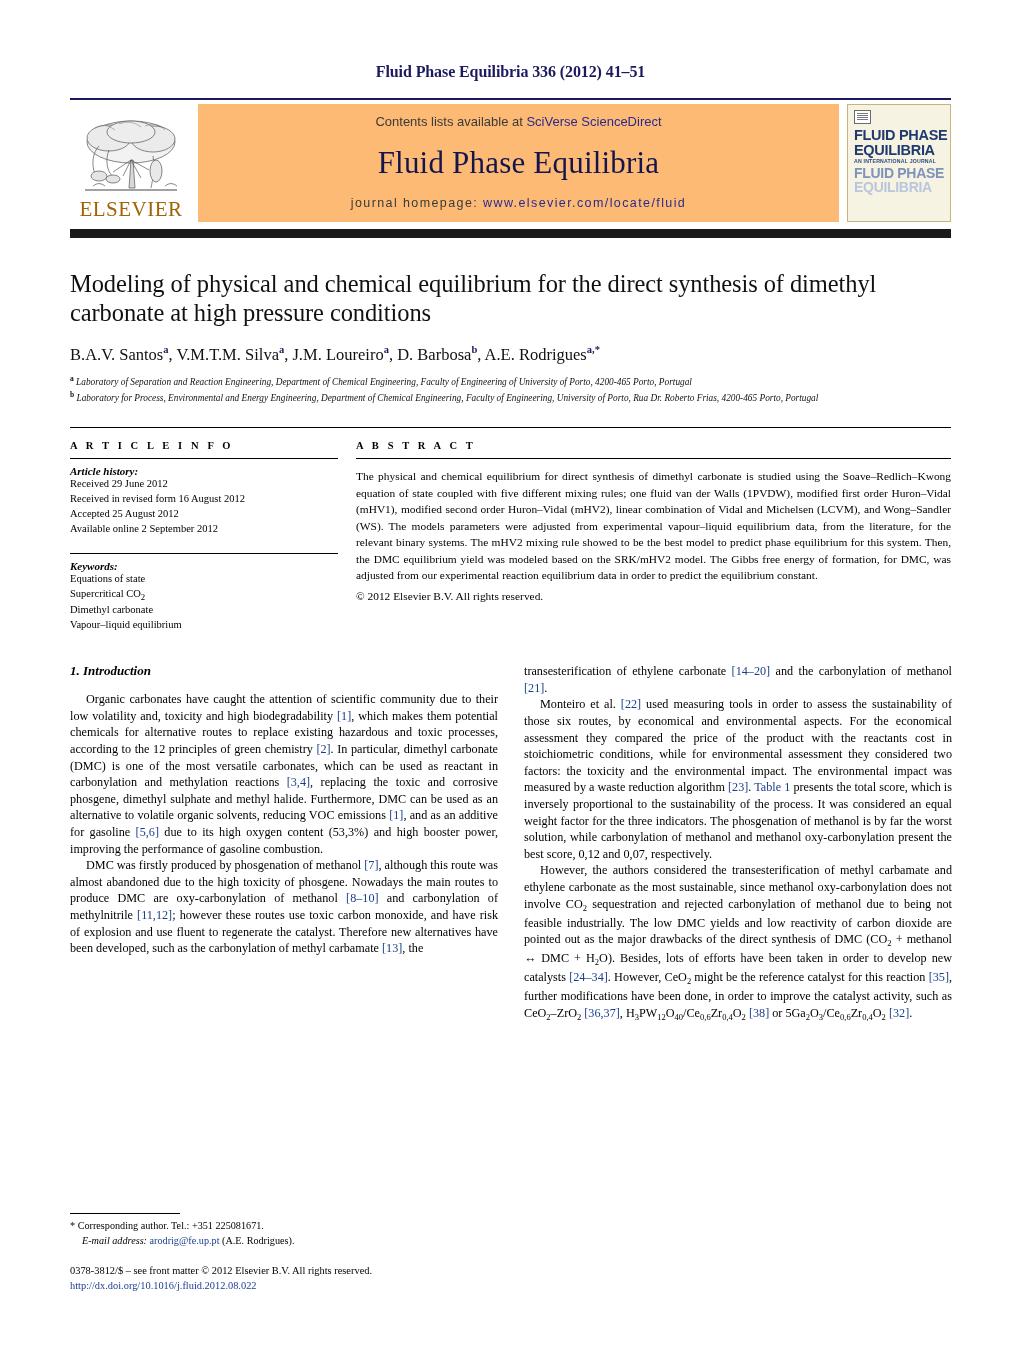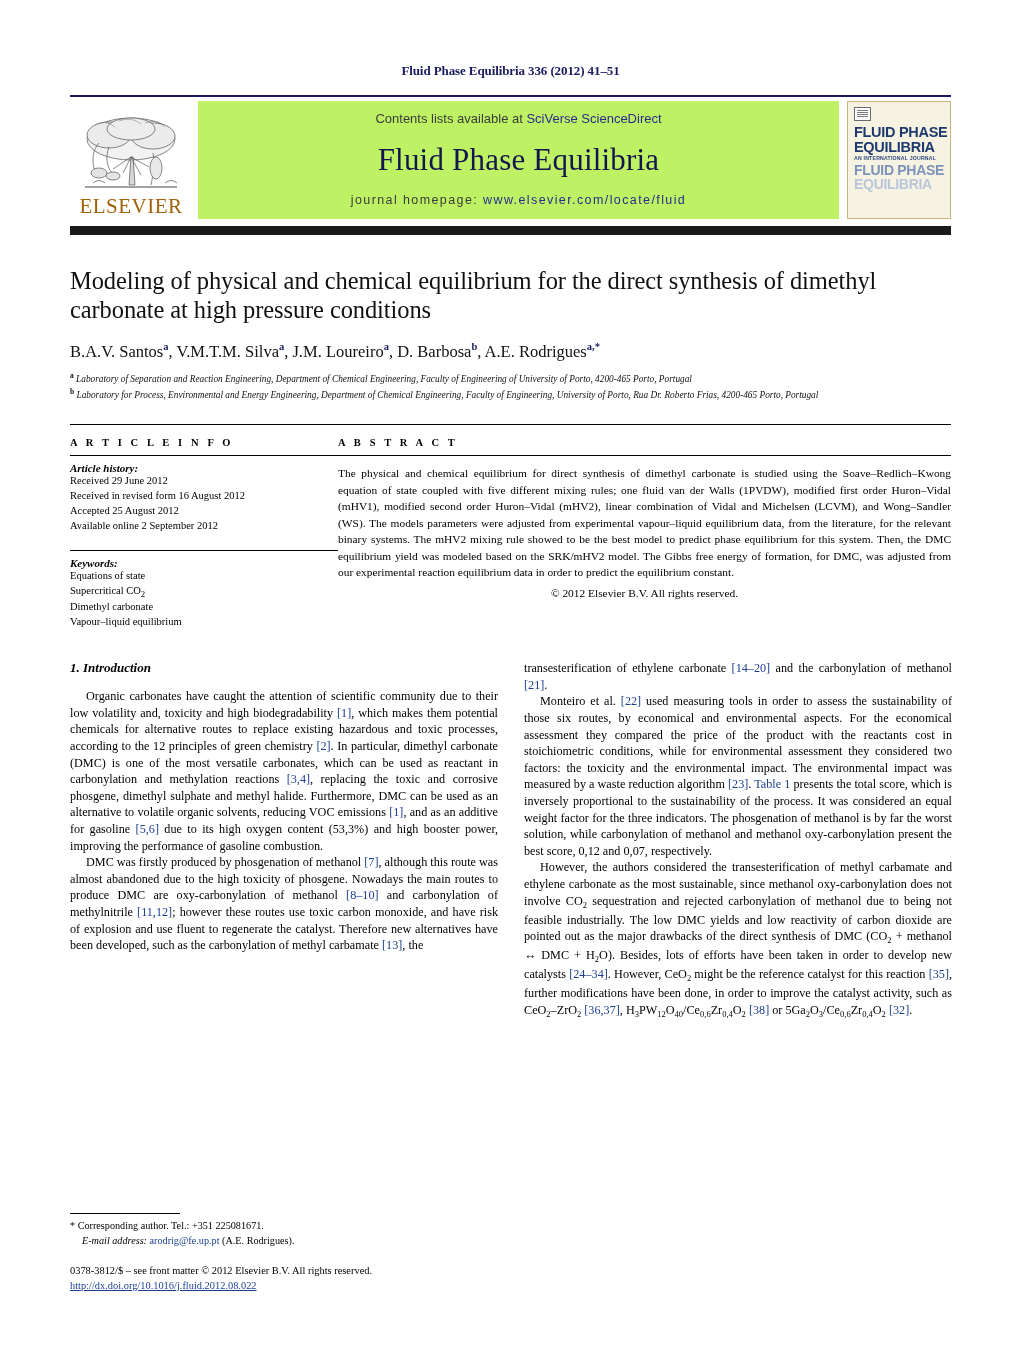--- a/index.html
+++ b/index.html
@@ -19,21 +19,21 @@
     position: relative;
     width: 1021px;
     height: 1351px;
     box-sizing: border-box;
     padding: 0 70px;
   }
 
   
   .running-head {
     text-align: center;
-    font-size: 13px;
+    font-size: 16px;
     font-weight: bold;
     color: #1b1a5e;
     letter-spacing: -0.1px;
     padding-top: 64px;
     line-height: 1;
   }
 
   
   .masthead {
     margin-top: 18px;
@@ -56,21 +56,21 @@
   .elsevier-word {
     font-family: "Liberation Serif", serif;
     font-size: 21px;
     letter-spacing: 0.5px;
     color: #a16207;
     line-height: 1;
     margin-top: 1px;
   }
   .center-band {
     flex: 1 1 auto;
-    background: #bef264;
+    background: #fdba74;
     margin: 0 8px 0 6px;
     display: flex;
     flex-direction: column;
     justify-content: space-between;
     align-items: center;
     padding: 10px 0 12px 0;
     box-sizing: border-box;
   }
   .contents-line {
     font-family: "Liberation Sans", sans-serif;
@@ -158,21 +158,21 @@
   .affils sup { font-style: normal; font-weight: bold; font-size: 7.5px; }
 
   
   .info-abstract {
     margin-top: 22px;
     border-top: 1px solid #000;
     padding-top: 12px;
     display: flex;
   }
   .col-info { width: 268px; flex: 0 0 268px; }
-  .col-abs { flex: 1 1 auto; }
+  .col-abs { flex: 1 1 auto; margin-left: 18px; }
   .sec-head {
     font-size: 10.5px;
     font-weight: bold;
     letter-spacing: 3.1px;
     margin-bottom: 7px;
   }
   .rule { border-top: 1px solid #000; margin: 0 0 6px 0; }
   .rule-abs { border-top: 1px solid #000; margin: 0 0 9px 0; }
   .hist-title, .kw-title {
     font-size: 11px;
@@ -185,21 +185,21 @@
   }
   .kw-block { margin-top: 16px; }
   .kw-block .rule { margin-bottom: 6px; }
   .abstract-text {
     font-size: 11.4px;
     line-height: 1.44;
     text-align: justify;
   }
   .copyright {
     font-size: 11.4px;
-    text-align: center;
+    text-align: left;
     margin-top: 7px;
   }
 
   
   .body-cols {
     margin-top: 30px;
     display: flex;
     column-gap: 26px;
   }
   .bcol { width: 428px; flex: 0 0 428px; }
@@ -235,21 +235,21 @@
   }
   .fn-line {
     font-size: 10.2px;
     line-height: 1.4;
     padding-left: 10px;
     text-indent: -10px;
   }
   .fn-line .em-lbl { font-style: italic; }
   .fn-mail { color: #1b3e8c; }
   .issn-block { margin-top: 15px; font-size: 10.4px; line-height: 1.45; }
-  .doi { color: #1b3e8c; text-decoration: underline; }
+  .doi { color: #1b3e8c; }
 </style>
 </head>
 <body>
 
 <div class="page">
 
   <div class="running-head">Fluid Phase Equilibria 336 (2012) 41–51</div>
 
   <div class="masthead">
 

